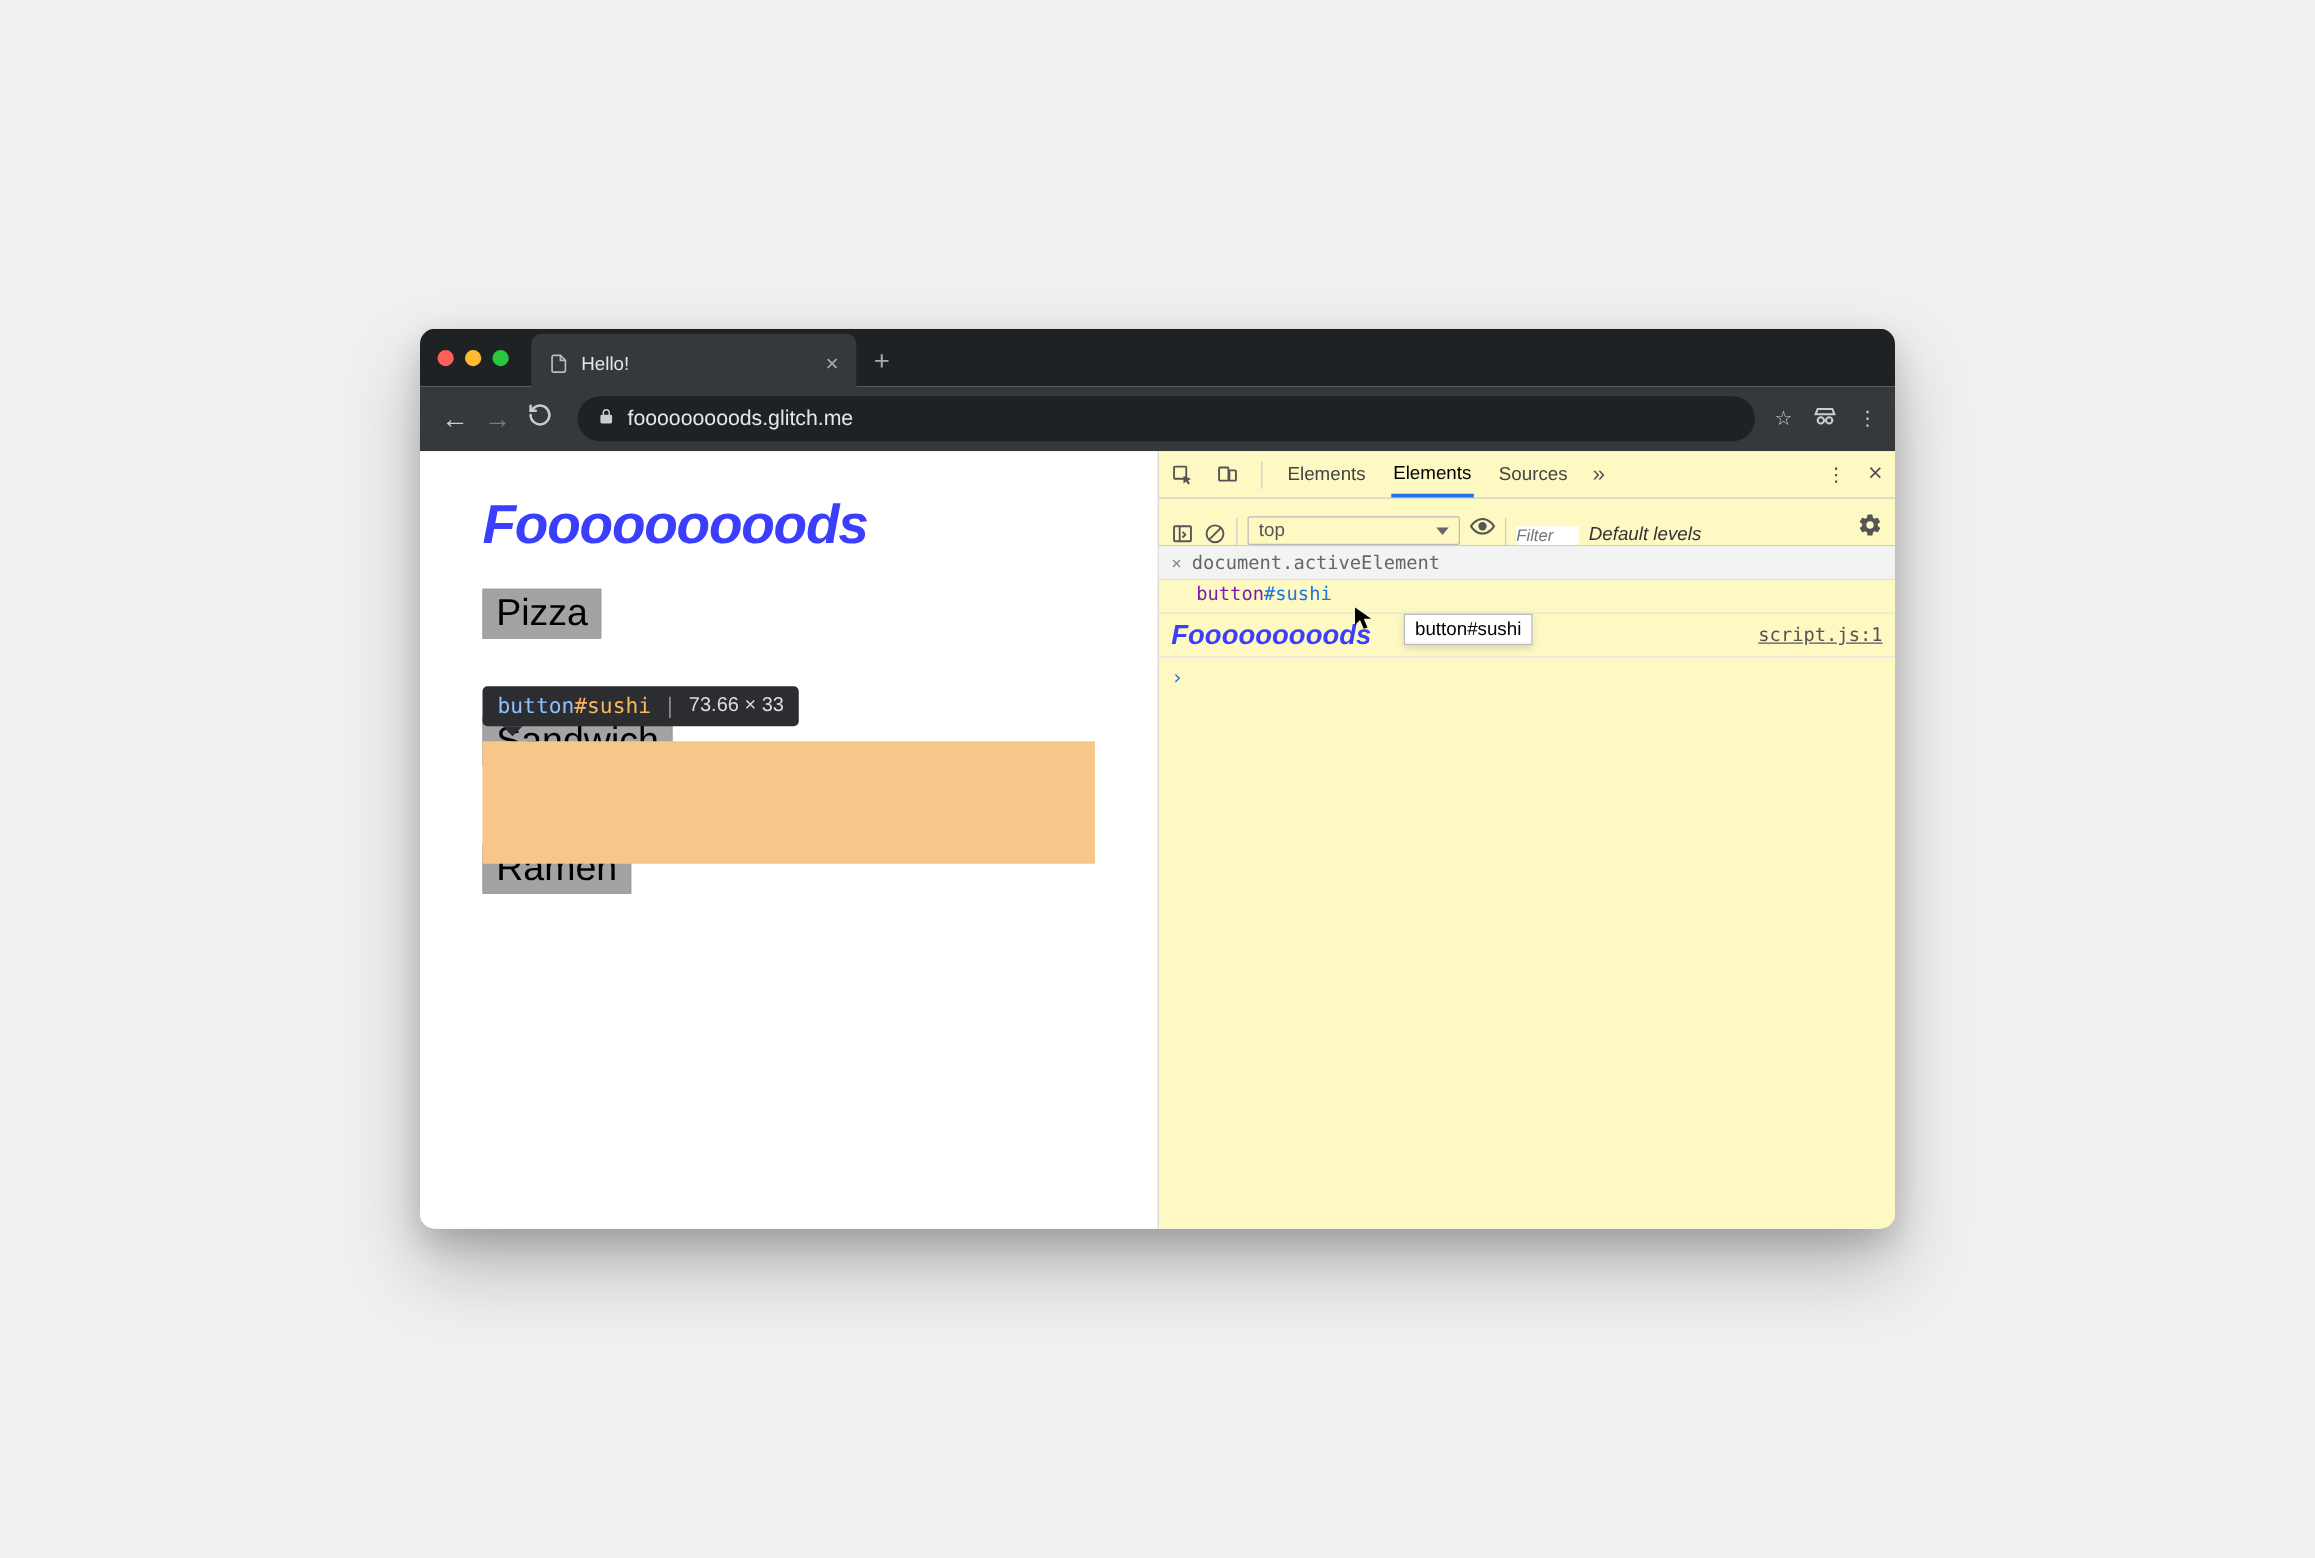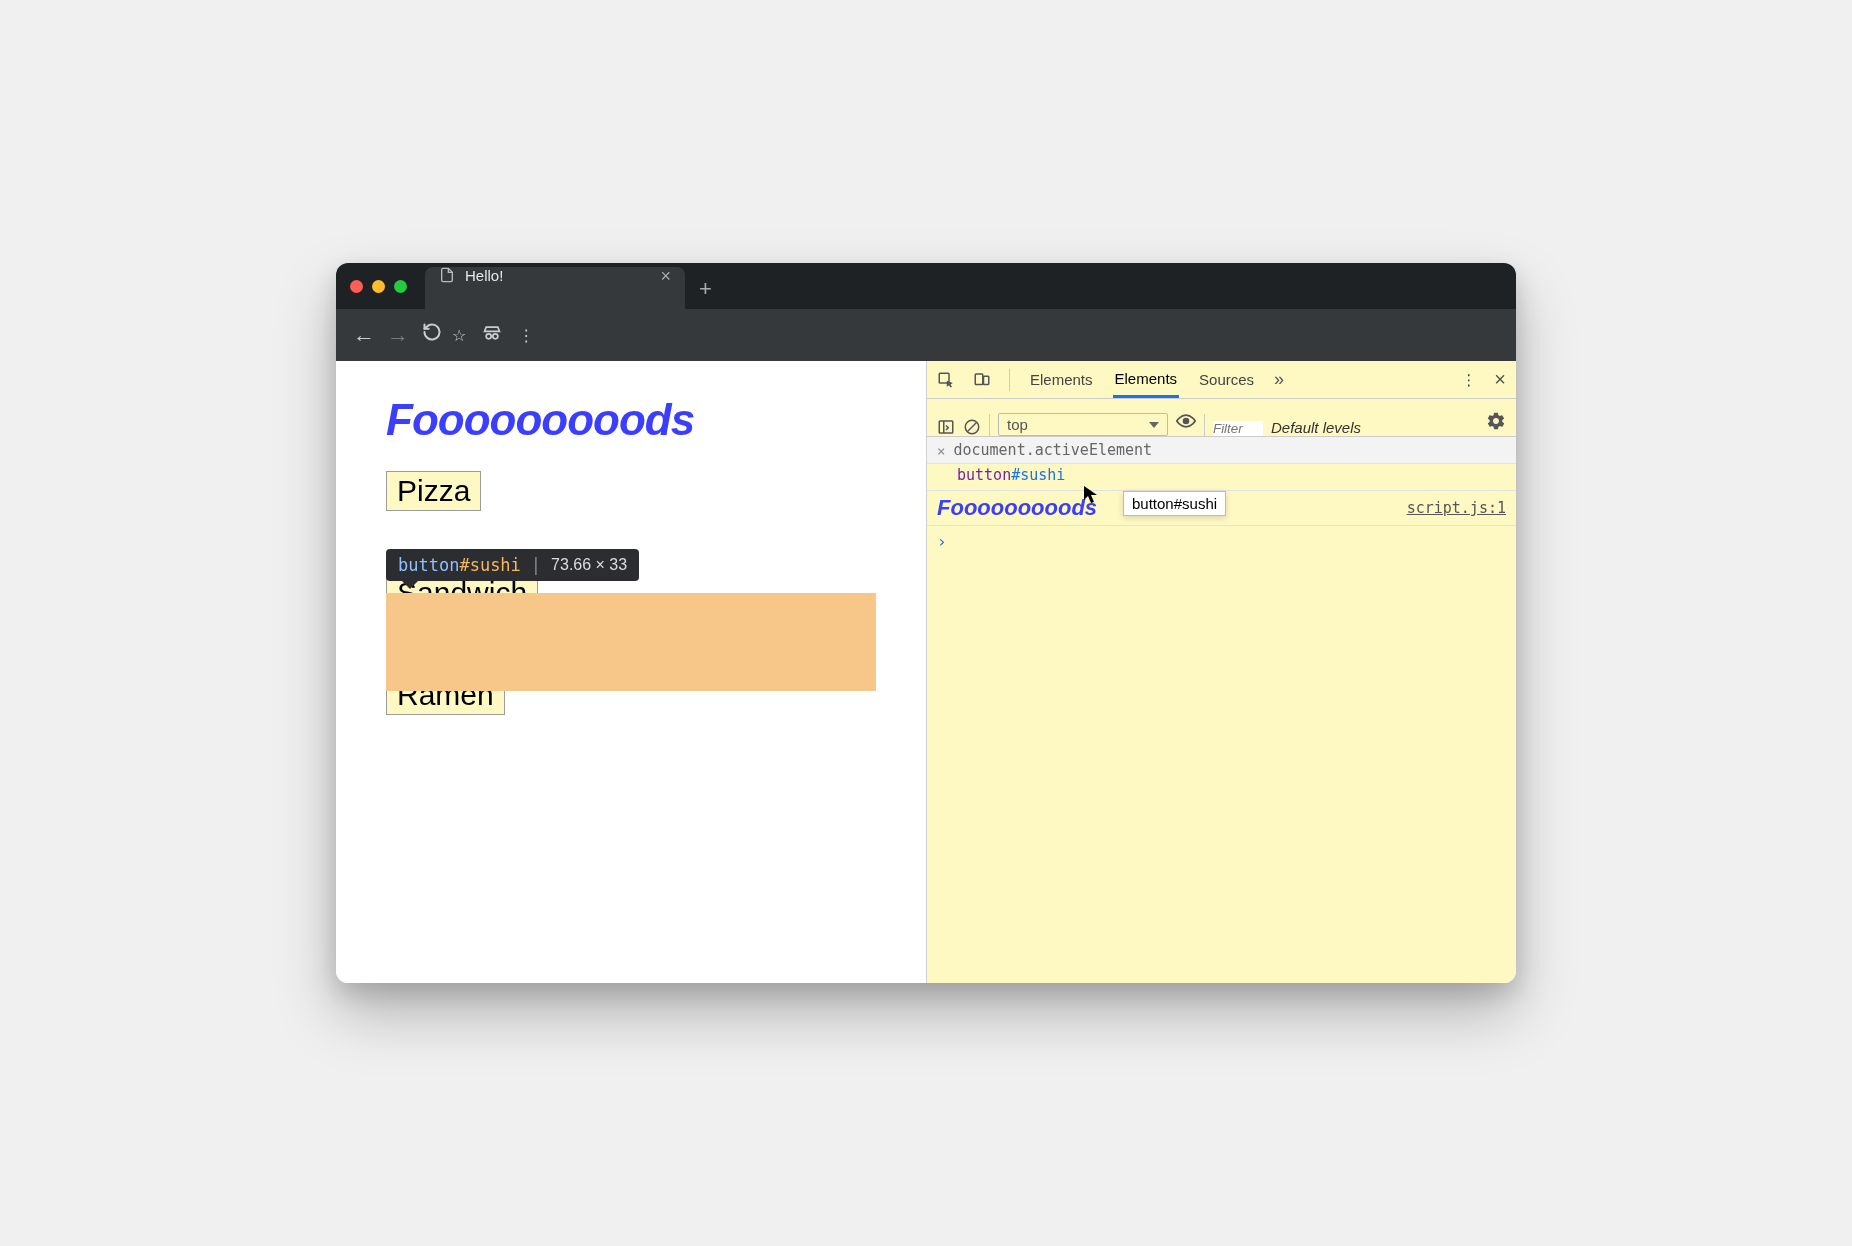--- a/index.html
+++ b/index.html
@@ -33,20 +33,21 @@
 .traffic { display: flex; gap: 9px; margin-right: 18px; }
 .dot { width: 13px; height: 13px; border-radius: 50%; }
 .dot.red { background: #ff5f57; }
 .dot.yellow { background: #febc2e; }
 .dot.green { background: #28c840; }
 .tab {
   background: #35393b;
   height: 48px;
   border-radius: 8px 8px 0 0;
   display: flex;
+  align-items: center;
   padding: 0 14px;
   gap: 10px;
   color: #e6e6e6;
   font-size: 15px;
   margin-top: 10px;
   min-width: 260px;
   position: relative;
 }
 .tab .doc-icon { width: 16px; height: 16px; }
 .tab .close { color: #aaa; font-size: 18px; margin-left: auto; line-height:1; }
@@ -87,21 +88,21 @@
 .page h1 {
   color: #3b3efd;
   font-style: italic;
   font-weight: 800;
   font-size: 44px;
   margin-bottom: 24px;
   letter-spacing: -1px;
 }
 .food-btn {
   display: inline-block;
-  background: #fef9c3;
+  background: #a3a3a3;
   border: 1px solid #9c9c9c;
   font-size: 30px;
   font-family: inherit;
   padding: 2px 10px;
   margin-bottom: 60px;
   margin-top: 2px;
 }
 .food-btn.highlighted {
   background: #a1c9e8;
   border: 1px solid #5b9bd5;
@@ -269,20 +270,28 @@
   </div>
 
   <div class="toolbar">
     <div class="nav-icon">←</div>
     <div class="nav-icon dim">→</div>
     <div class="nav-icon">
       <svg width="20" height="20" viewBox="0 0 24 24" fill="none" stroke="#ccc" stroke-width="2.4" stroke-linecap="round">
           <path d="M3 12a9 9 0 1 0 3-6.7L3 8"></path>
           <polyline points="3 3 3 8 8 8"></polyline>
         </svg>
+    </div>
+    <div class="omnibox">
+      <span class="lock">
+        <svg width="14" height="14" viewBox="0 0 24 24" fill="#ccc">
+            <path d="M12 2a5 5 0 0 0-5 5v3H6a2 2 0 0 0-2 2v8a2 2 0 0 0 2 2h12a2 2 0 0 0 2-2v-8a2 2 0 0 0-2-2h-1V7a5 5 0 0 0-5-5zm-3 5a3 3 0 1 1 6 0v3H9V7z"></path>
+          </svg>
+      </span>
+      <span>fooooooooods.glitch.me</span>
     </div>
     <div class="toolbar-right">
       <span>☆</span>
       <span>
         <svg width="20" height="20" viewBox="0 0 24 24" fill="none" stroke="#ccc" stroke-width="2">
             <circle cx="8" cy="16" r="3"></circle>
             <circle cx="16" cy="16" r="3"></circle>
             <path d="M11 16h2"></path>
             <path d="M3 10h18l-2-5H5z"></path>
           </svg>

